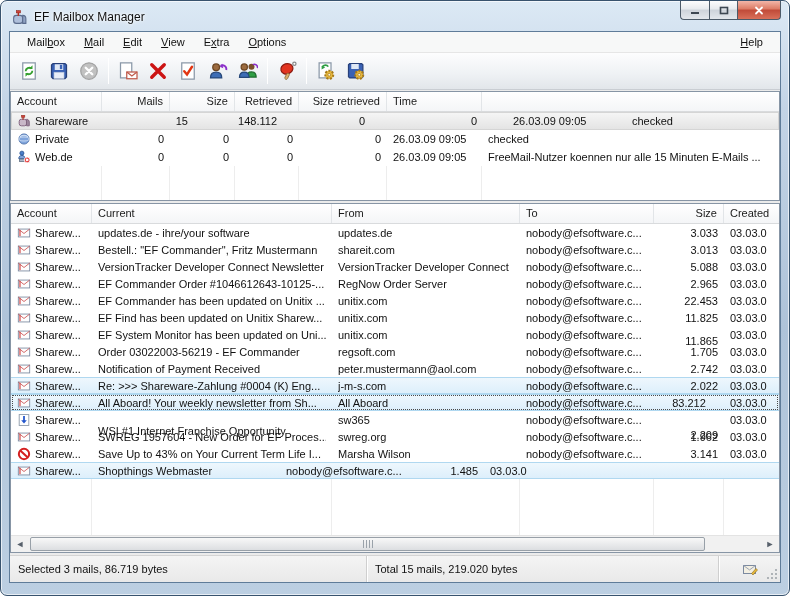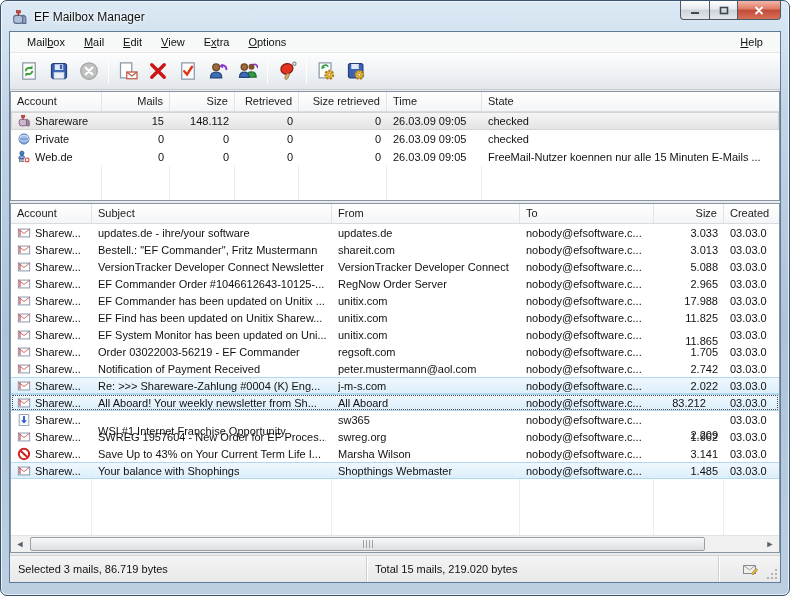--- a/index.html
+++ b/index.html
@@ -48,21 +48,21 @@
   .thead{display:flex;height:20px;flex:0 0 auto;background:linear-gradient(180deg,#ffffff,#f4f5f7);border-bottom:1px solid #d9dbdd;}
   .hcell{flex:0 0 auto;padding:3px 6px 0 6px;border-right:1px solid #e2e5e8;white-space:nowrap;overflow:hidden;color:#1a1a1a;}
   .hcell.num{text-align:right;}
   .rows{flex:0 0 auto;}
   .row{display:flex;align-items:center;position:relative;}
   .accounts .row{height:18px;}
   .mails .row{height:17px;}
   .cell{flex:0 0 auto;padding:0 6px;white-space:nowrap;overflow:hidden;display:flex;align-items:center;}
   .cell.num{justify-content:flex-end;}
   .cell .icon{width:14px;height:14px;margin-right:4px;flex:0 0 auto;}
-  .row.sel-gray{background:linear-gradient(180deg,#f6f6f6,#e3e3e3);outline:1px solid #d5d5d5;outline-offset:-1px;}
+  .row.sel-gray{background:linear-gradient(180deg,#f6f6f6,#e3e3e3);outline:1px solid #d5d5d5;outline-offset:-1px;gap:24px;}
   .row.sel-blue{background:linear-gradient(180deg,#eef7fd,var(--selection-fill,#ddeffb));
     border-top:1px solid var(--selection-border,#b0d8f0);border-bottom:1px solid var(--selection-border,#b0d8f0);}
   .row.focused{outline:1px dotted #4a4a4a;outline-offset:-2px;}
   .filler{flex:1 1 auto;position:relative;background:#fff;}
   .gridline{position:absolute;top:0;bottom:0;width:1px;background:#ededed;}
 
   
   .hscroll{height:17px;flex:0 0 auto;background:#f1f1f1;border-top:1px solid #e3e3e3;position:relative;}
   .sbtn{position:absolute;top:1px;bottom:1px;width:16px;display:flex;align-items:center;justify-content:center;color:#57606b;font-size:9px;}
   .sbtn.left{left:1px;}
@@ -239,21 +239,20 @@
       </div>
 
     <div class="panel accounts">
       <div class="thead" id="acc-head">
           <div class="hcell" style="width: 91px;">Account</div>
           <div class="hcell num" style="width: 68px;">Mails</div>
           <div class="hcell num" style="width: 65px;">Size</div>
           <div class="hcell num" style="width: 64px;">Retrieved</div>
           <div class="hcell num" style="width: 88px;">Size retrieved</div>
           <div class="hcell" style="width: 95px;">Time</div>
-          <div class="hcell" style="width: 301px;">State</div>
         </div>
       <div class="rows" id="acc-rows">
           <div class="row sel-gray">
             <div class="cell" style="width: 91px;">
               <span class="icon">
                 <svg viewBox="0 0 16 16">
                   <rect x="2.5" y="6" width="8.5" height="7.5" rx="2.5" fill="#c9b8c8" stroke="#7a5a78"></rect>
                   <path d="M11 6c1.7 0 3 1.4 3 3.2v4.3h-3z" fill="#a08ca0" stroke="#7a5a78"></path>
                   <rect x="6.2" y="1.6" width="1.4" height="5" fill="#b23227"></rect>
                   <rect x="5" y="1.6" width="4" height="2.1" fill="#d04438" stroke="#8a1f17" stroke-width=".5"></rect>
@@ -349,21 +348,21 @@
           <div class="gridline" style="left: 223px;"></div>
           <div class="gridline" style="left: 287px;"></div>
           <div class="gridline" style="left: 375px;"></div>
           <div class="gridline" style="left: 470px;"></div>
         </div>
     </div>
 
     <div class="panel mails">
       <div class="thead" id="mail-head">
           <div class="hcell" style="width: 81px;">Account</div>
-          <div class="hcell" style="width: 240px;">Subject</div>
+          <div class="hcell" style="width: 240px;">Current</div>
           <div class="hcell" style="width: 188px;">From</div>
           <div class="hcell" style="width: 134px;">To</div>
           <div class="hcell num" style="width: 70px;">Size</div>
           <div class="hcell" style="width: 90px;">Created</div>
         </div>
       <div class="rows" id="mail-rows">
           <div class="row">
             <div class="cell" style="width: 81px;">
               <span class="icon">
                 <svg viewBox="0 0 16 16">
@@ -485,21 +484,21 @@
             <div class="cell" style="width: 240px;">
               <span style="overflow: hidden; white-space: nowrap;">EF Commander has been updated on Unitix ...</span>
             </div>
             <div class="cell" style="width: 188px;">
               <span style="overflow: hidden; white-space: nowrap;">unitix.com</span>
             </div>
             <div class="cell" style="width: 134px;">
               <span style="overflow: hidden; white-space: nowrap;">nobody@efsoftware.c...</span>
             </div>
             <div class="cell num" style="width: 70px;">
-              <span style="overflow: hidden; white-space: nowrap;">17.988</span>
+              <span style="overflow: hidden; white-space: nowrap;">22.453</span>
             </div>
             <div class="cell" style="width: 90px;">
               <span style="overflow: hidden; white-space: nowrap;">03.03.0</span>
             </div>
           </div>
           <div class="row">
             <div class="cell" style="width: 81px;">
               <span class="icon">
                 <svg viewBox="0 0 16 16">
                   <rect x="1.5" y="3.5" width="13" height="9" fill="#fdfdfd" stroke="#7c8aa0"></rect>
@@ -743,23 +742,20 @@
           <div class="row sel-blue">
             <div class="cell" style="width: 81px;">
               <span class="icon">
                 <svg viewBox="0 0 16 16">
                   <rect x="1.5" y="3.5" width="13" height="9" fill="#fdfdfd" stroke="#7c8aa0"></rect>
                   <rect x="2.4" y="4.4" width="2" height="7.2" fill="#e08080"></rect>
                   <path d="M1.5 3.5L8 8.6l6.5-5.1" fill="none" stroke="#c84545" stroke-width=".9"></path>
                 </svg>
               </span>
               <span style="overflow: hidden; white-space: nowrap;">Sharew...</span>
-            </div>
-            <div class="cell" style="width: 240px;">
-              <span style="overflow: hidden; white-space: nowrap;">Your balance with Shophings</span>
             </div>
             <div class="cell" style="width: 188px;">
               <span style="overflow: hidden; white-space: nowrap;">Shopthings Webmaster</span>
             </div>
             <div class="cell" style="width: 134px;">
               <span style="overflow: hidden; white-space: nowrap;">nobody@efsoftware.c...</span>
             </div>
             <div class="cell num" style="width: 70px;">
               <span style="overflow: hidden; white-space: nowrap;">1.485</span>
             </div>

